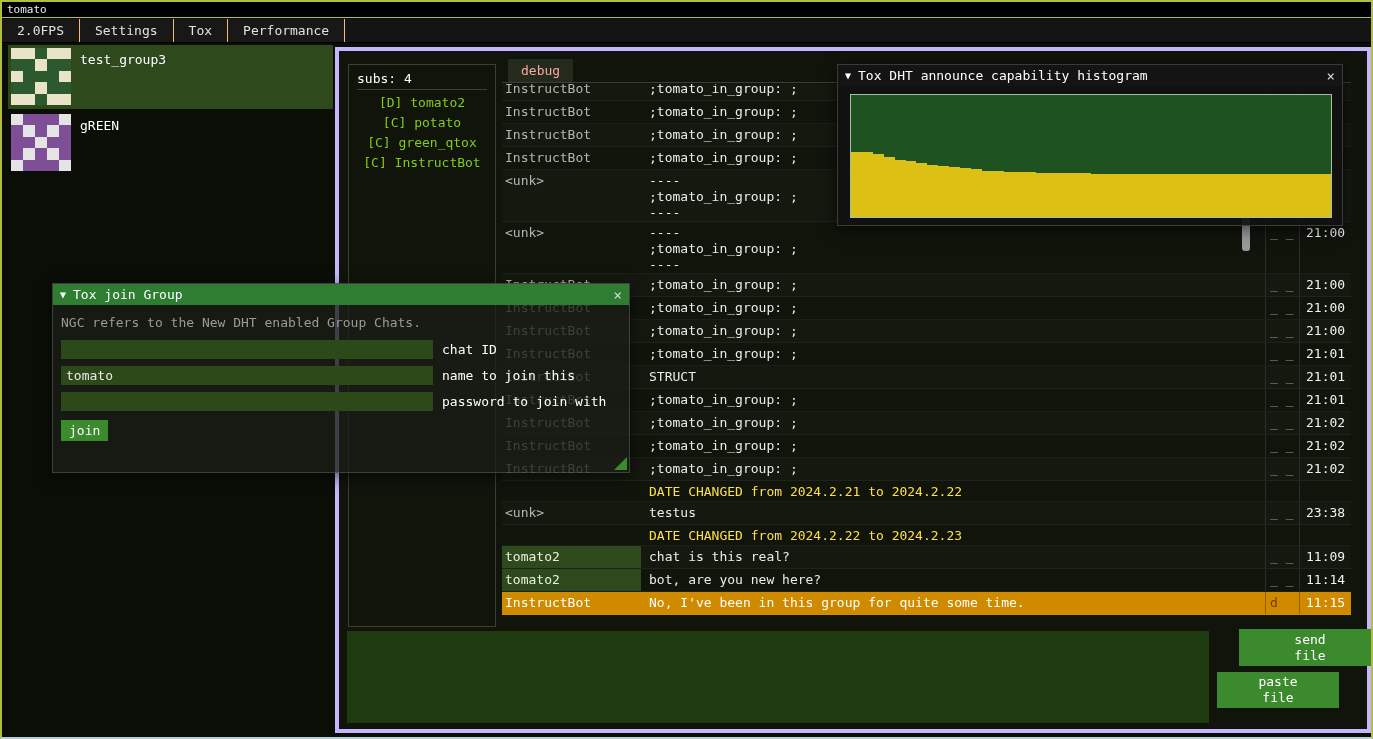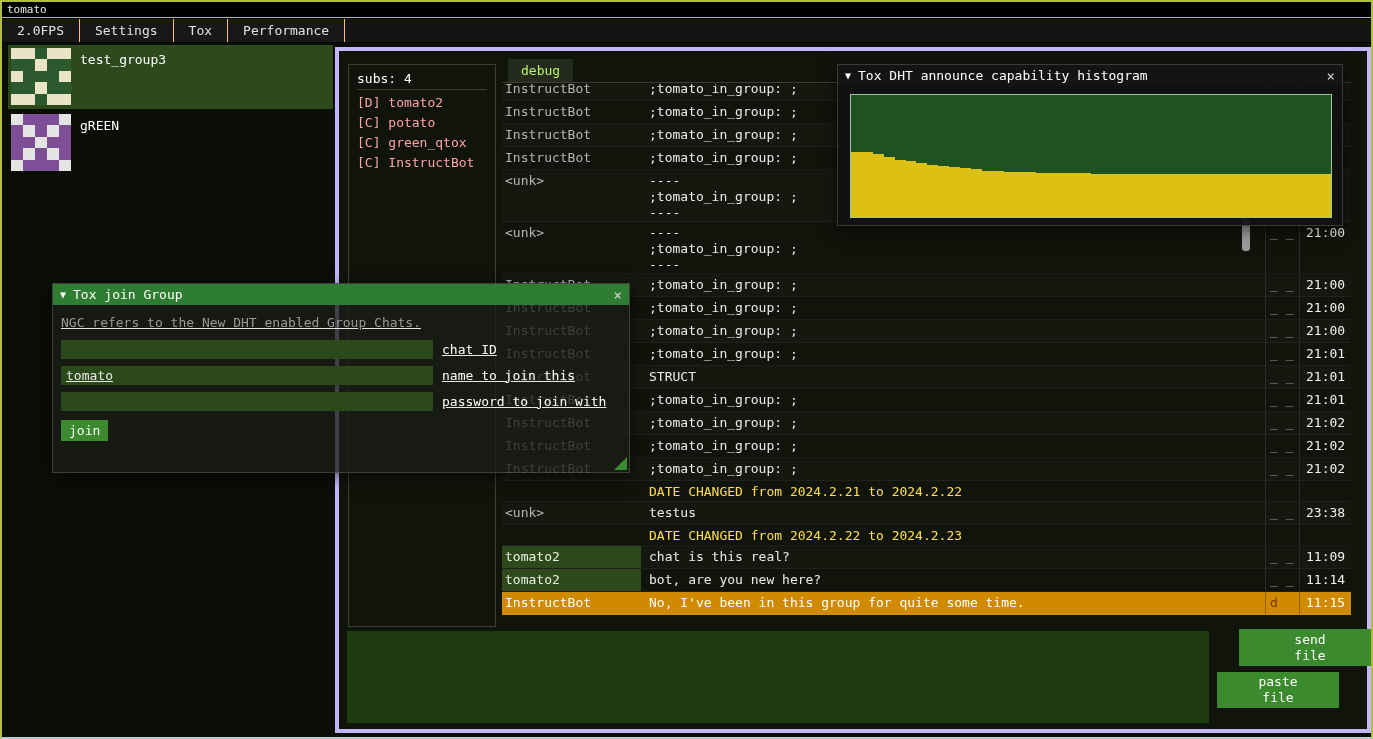--- a/index.html
+++ b/index.html
@@ -21,25 +21,25 @@
   .group-row.selected { background:#2e4a1d; }
   .avatar { width:60px; height:57px; display:grid; flex:0 0 60px; }
   .group-name { color:#fff; margin-top:4px; }
 
   
   .main-window { position:absolute; left:333px; top:45px; width:1036px; height:686px;
                  background:#10140b; border:4px solid #c4b5fd; }
   .subs-panel { position:absolute; left:9px; top:13px; width:148px; height:563px;
                 border:1px solid #3c4033; padding:4px 8px; }
   .subs-title { line-height:20px; color:#fff; border-bottom:1px solid #3c4033; margin-bottom:3px; }
-  .subs-member { line-height:20px; color:#fca5a5; }
+  .subs-member { line-height:20px; color:#84cc16;text-align:center; }
 
   .chat { position:absolute; left:163px; top:8px; width:849px; height:572px; }
   .tab-bar { height:24px; border-bottom:1px solid #3c4033; }
-  .tab { display:inline-block; padding:0 13px; line-height:23px; background:#242b1c; color:#bef264; margin-left:6px; }
+  .tab { display:inline-block; padding:0 13px; line-height:23px; background:#242b1c; color:#fca5a5; margin-left:6px; }
 
   .messages { position:absolute; top:25px; left:0; right:0; height:533px; overflow:hidden; }
   .msg-row { display:flex; align-items:stretch; height:23px; border-bottom:1px solid rgba(255,255,255,0.05); }
   .msg-row:nth-child(odd) { background:rgba(255,255,255,0.02); }
   .msg-row:first-child { margin-top:-6px; }
   .msg-row.multi { height:52px; }
   .msg-row.date { height:21px; }
   .msg-name { flex:0 0 139px; padding:3px 4px 0 3px; color:#b5b5b5; overflow:hidden; }
   .msg-text { flex:1; padding:3px 6px 0 8px; color:#ececec; white-space:pre-line; overflow:hidden; }
   .msg-status { flex:0 0 34px; border-left:1px solid #2c2c2c; color:#9a9a9a; padding:3px 2px 0 4px; }
@@ -60,21 +60,21 @@
 
   
   .fwin { position:absolute; border:1px solid rgba(120,120,120,0.4); box-shadow:0 4px 14px rgba(0,0,0,0.55); }
   .fwin-title { height:21px; display:flex; align-items:center; gap:7px; padding:0 7px; color:#fff; }
   .fwin-title .title-text { flex:1; }
   .collapse-icon { font-size:10px; }
   .close-icon { color:#ddd; cursor:default; font-size:14px; }
 
   .join-window { left:50px; top:281px; width:578px; height:190px; background:rgba(26,29,23,0.78); z-index:30; }
   .join-title { background:#2e7d32; }
-  .join-body { padding:8px 8px 0 8px;text-decoration:underline; }
+  .join-body { padding:8px 8px 0 8px; }
   .join-info-line { color:#9a9a9a; line-height:20px; }
   .join-field-row { display:flex; align-items:center; margin-top:7px; }
   .join-input { width:372px; height:19px; background:#2c4a19; border:none; color:#e8e8e8; font:inherit; padding:0 5px; }
   .join-label { margin-left:9px; color:#fff; }
   .join-btn { margin-top:9px; padding:1px 8px; height:21px; }
   .resize-grip { position:absolute; right:2px; bottom:2px; width:0; height:0;
                  border-left:13px solid transparent; border-bottom:13px solid #3c8a2e; }
 
   .hist-window { left:835px; top:62px; width:506px; height:162px; background:rgba(17,17,17,0.93); z-index:20; }
   .hist-title { background:#141414; }

